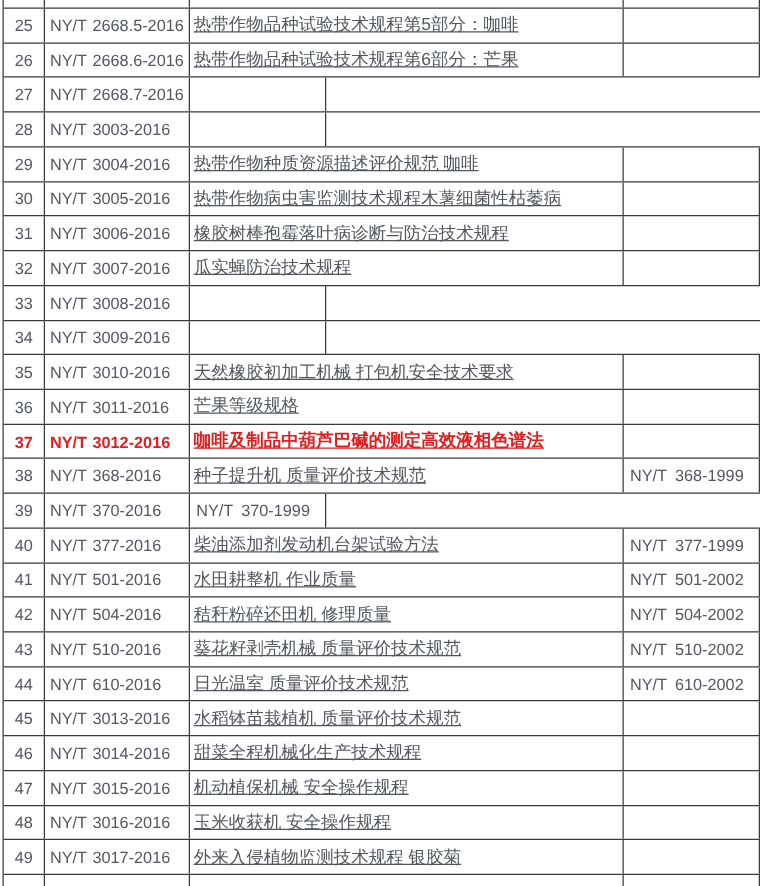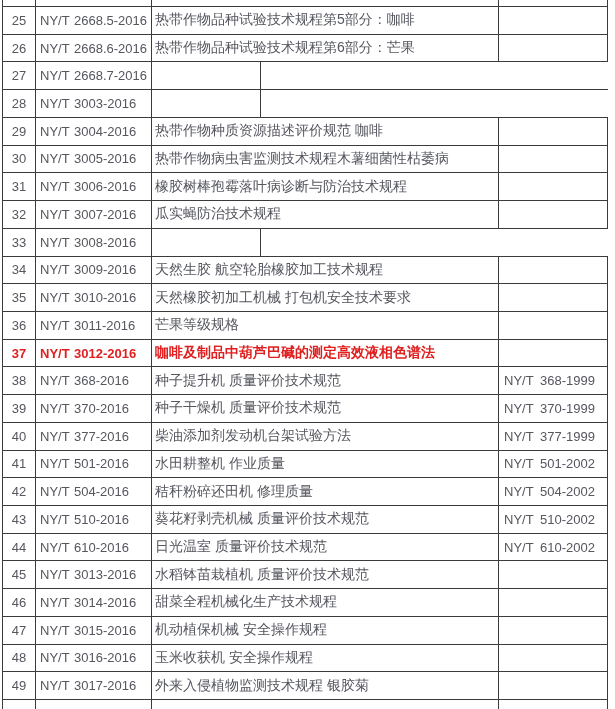--- a/index.html
+++ b/index.html
@@ -28,21 +28,21 @@
   .td{
     box-sizing:border-box;
     border-right:1px solid var(--border);
     display:flex;align-items:center;
     font-size:13px;color:var(--text);
     overflow:hidden;white-space:nowrap;
   }
   .c-num{width:33px;justify-content:center;}
   .c-code{width:116px;padding-left:4px;}
   .c-code .org{display:inline-block;width:34px;flex:none;}
-  .c-desc{width:347px;padding-left:3px;font-size:14px;}
+  .c-desc{width:347px;padding-left:3px;font-size:14px;text-decoration:underline;}
   .c-rep{width:109px;padding-left:5px;}
   .c-rep .org{display:inline-block;width:36px;flex:none;}
   .tr.highlight .td{color:var(--red);font-weight:bold;}
 </style>
 </head>
 <body>
 
 <div class="table">
   <div class="tr">
     <div class="td c-num"></div>
@@ -164,21 +164,20 @@
           <span class="code"></span>
     </div>
   </div>
 
   <div class="tr">
     <div class="td c-num">34</div>
     <div class="td c-code">
       <span class="org">NY/T</span>
           <span class="code">3009-2016</span>
     </div>
-    <div class="td c-desc">天然生胶 航空轮胎橡胶加工技术规程</div>
     <div class="td c-rep">
       <span class="org"></span>
           <span class="code"></span>
     </div>
   </div>
 
   <div class="tr">
     <div class="td c-num">35</div>
     <div class="td c-code">
       <span class="org">NY/T</span>
@@ -229,21 +228,20 @@
           <span class="code">368-1999</span>
     </div>
   </div>
 
   <div class="tr">
     <div class="td c-num">39</div>
     <div class="td c-code">
       <span class="org">NY/T</span>
           <span class="code">370-2016</span>
     </div>
-    <div class="td c-desc">种子干燥机 质量评价技术规范</div>
     <div class="td c-rep">
       <span class="org">NY/T</span>
           <span class="code">370-1999</span>
     </div>
   </div>
 
   <div class="tr">
     <div class="td c-num">40</div>
     <div class="td c-code">
       <span class="org">NY/T</span>

